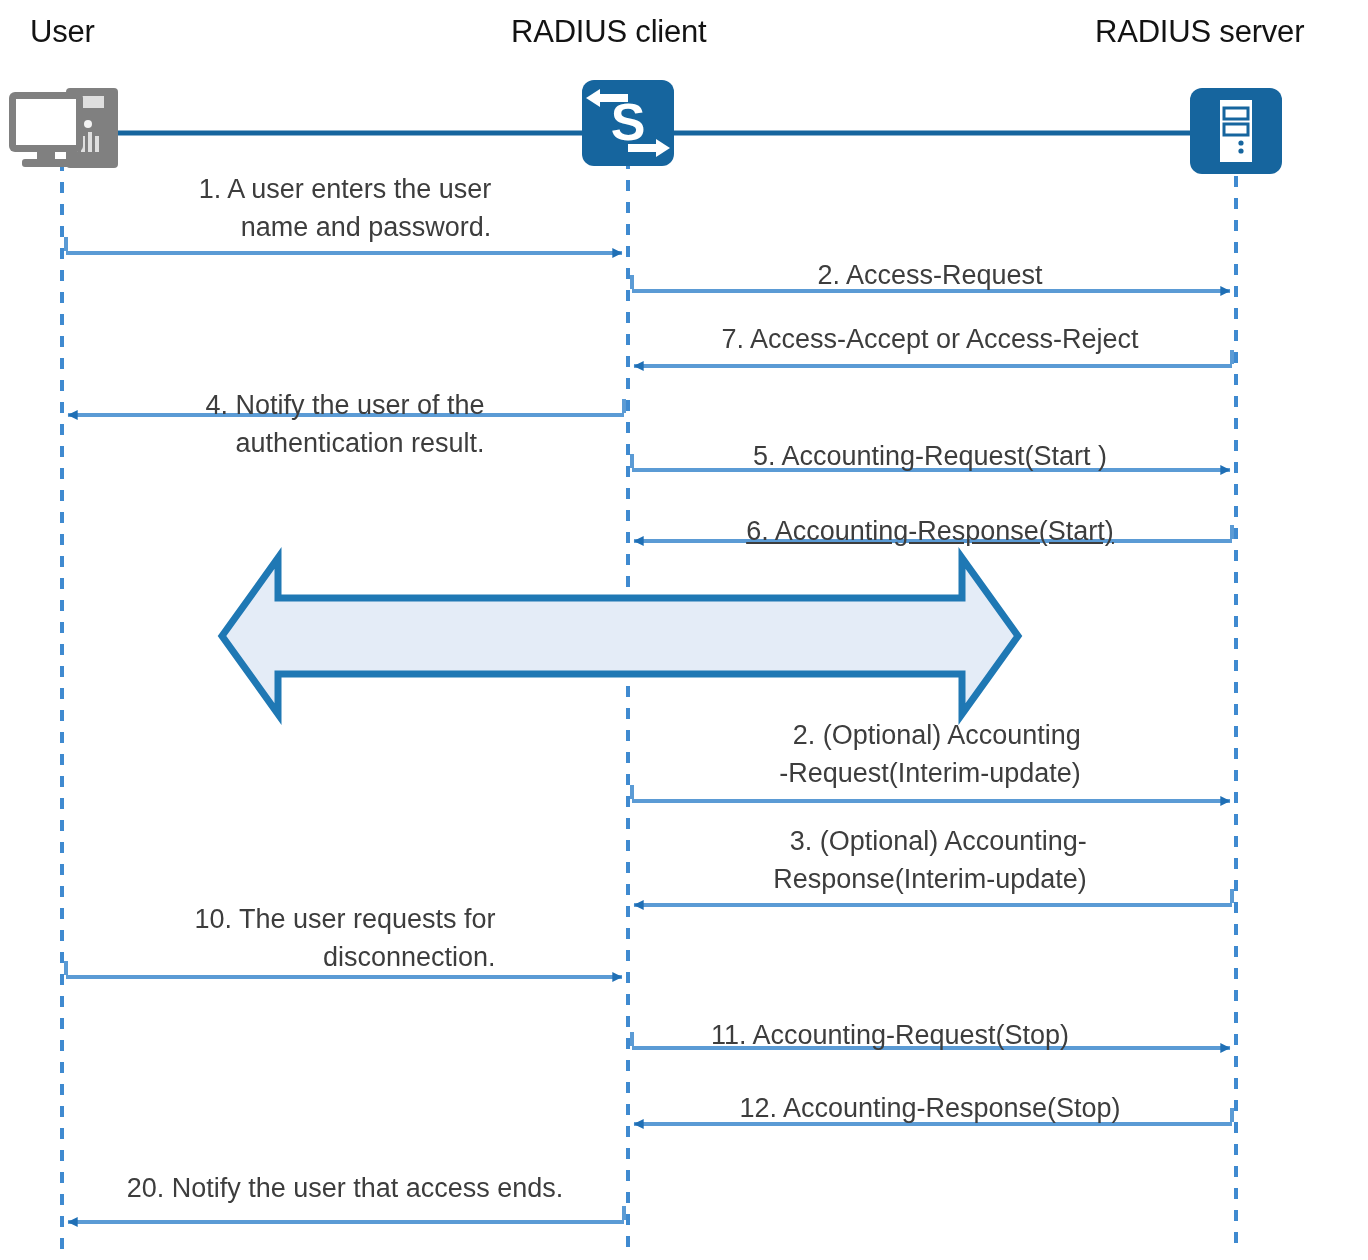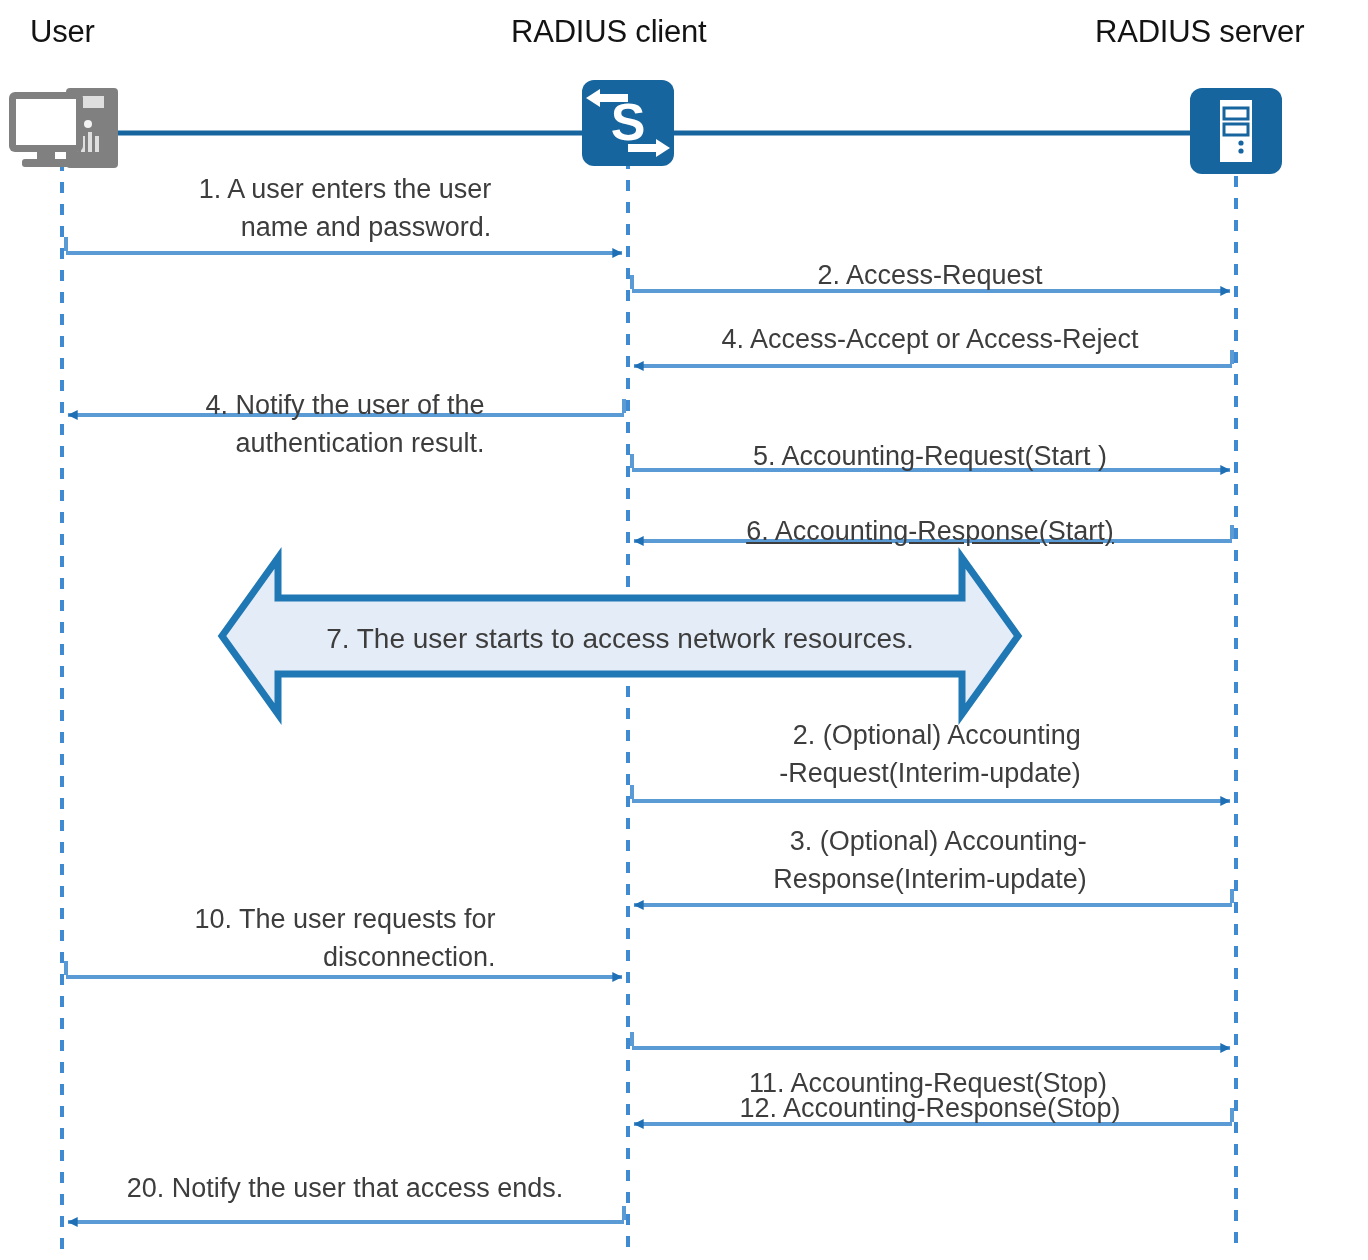--- a/index.html
+++ b/index.html
@@ -150,31 +150,30 @@
   <div>
     <div class="hdr" style="left:30px; top:14px;">User</div>
     <div class="hdr" style="left:511px; top:14px;">RADIUS client</div>
     <div class="hdr" style="left:1077px; top:14px;margin-left:18px;">RADIUS server</div>
   </div>
 
   <div id="label-group">
       <div class="msg center" style="left: 345px; top: 170px;">1. A user enters the user
 name and password.</div>
       <div class="msg center" style="left: 930px; top: 256px;">2. Access-Request</div>
-      <div class="msg center" style="left: 930px; top: 320px;">4. Access-Accept or Access-Reject</div>
+      <div class="msg center" style="left: 930px; top: 320px;">7. Access-Accept or Access-Reject</div>
       <div class="msg center" style="left: 345px; top: 342px; margin-top: 44px;">4. Notify the user of the
 authentication result.</div>
       <div class="msg center" style="left: 930px; top: 437px;">5. Accounting-Request(Start )</div>
       <div class="msg center" style="left: 930px; top: 512px; text-decoration: underline;">6. Accounting-Response(Start)</div>
       <div class="msg center" style="left: 930px; top: 716px;">2. (Optional) Accounting
 -Request(Interim-update)</div>
       <div class="msg center" style="left: 930px; top: 822px;">3. (Optional) Accounting-
 Response(Interim-update)</div>
       <div class="msg center" style="left: 345px; top: 900px;">10. The user requests for
 disconnection.</div>
-      <div class="msg center" style="left: 928px; top: 1016px; margin-top: 48px;">11. Accounting-Request(Stop)</div>
+      <div class="msg center" style="left: 890px; top: 1016px;">11. Accounting-Request(Stop)</div>
       <div class="msg center" style="left: 930px; top: 1089px;">12. Accounting-Response(Stop)</div>
       <div class="msg center" style="left: 345px; top: 1169px;">20. Notify the user that access ends.</div>
     </div>
 
-  <div class="big-label" id="block-arrow-label" style="left: 620px; top: 623px;">7. The user starts to access network resources.</div>
 
 </div>
 
 </body></html>

